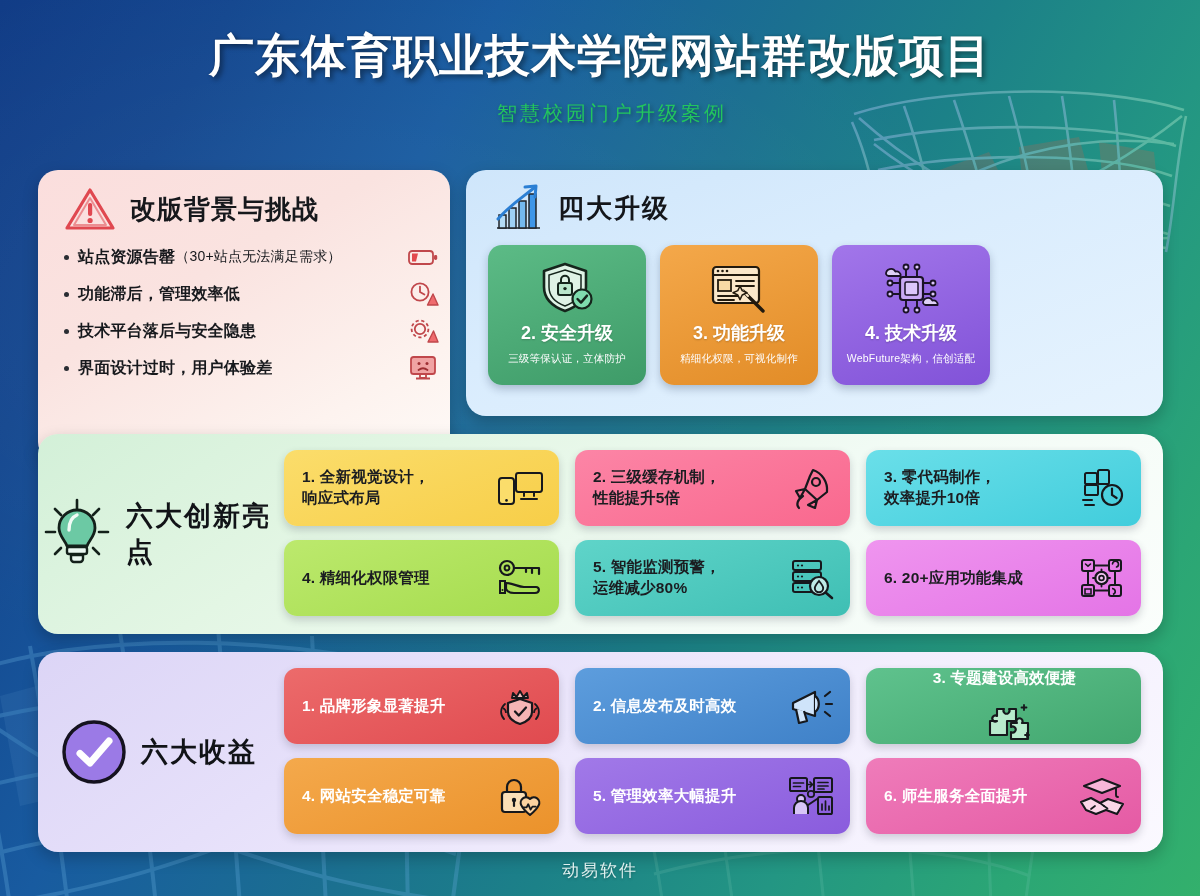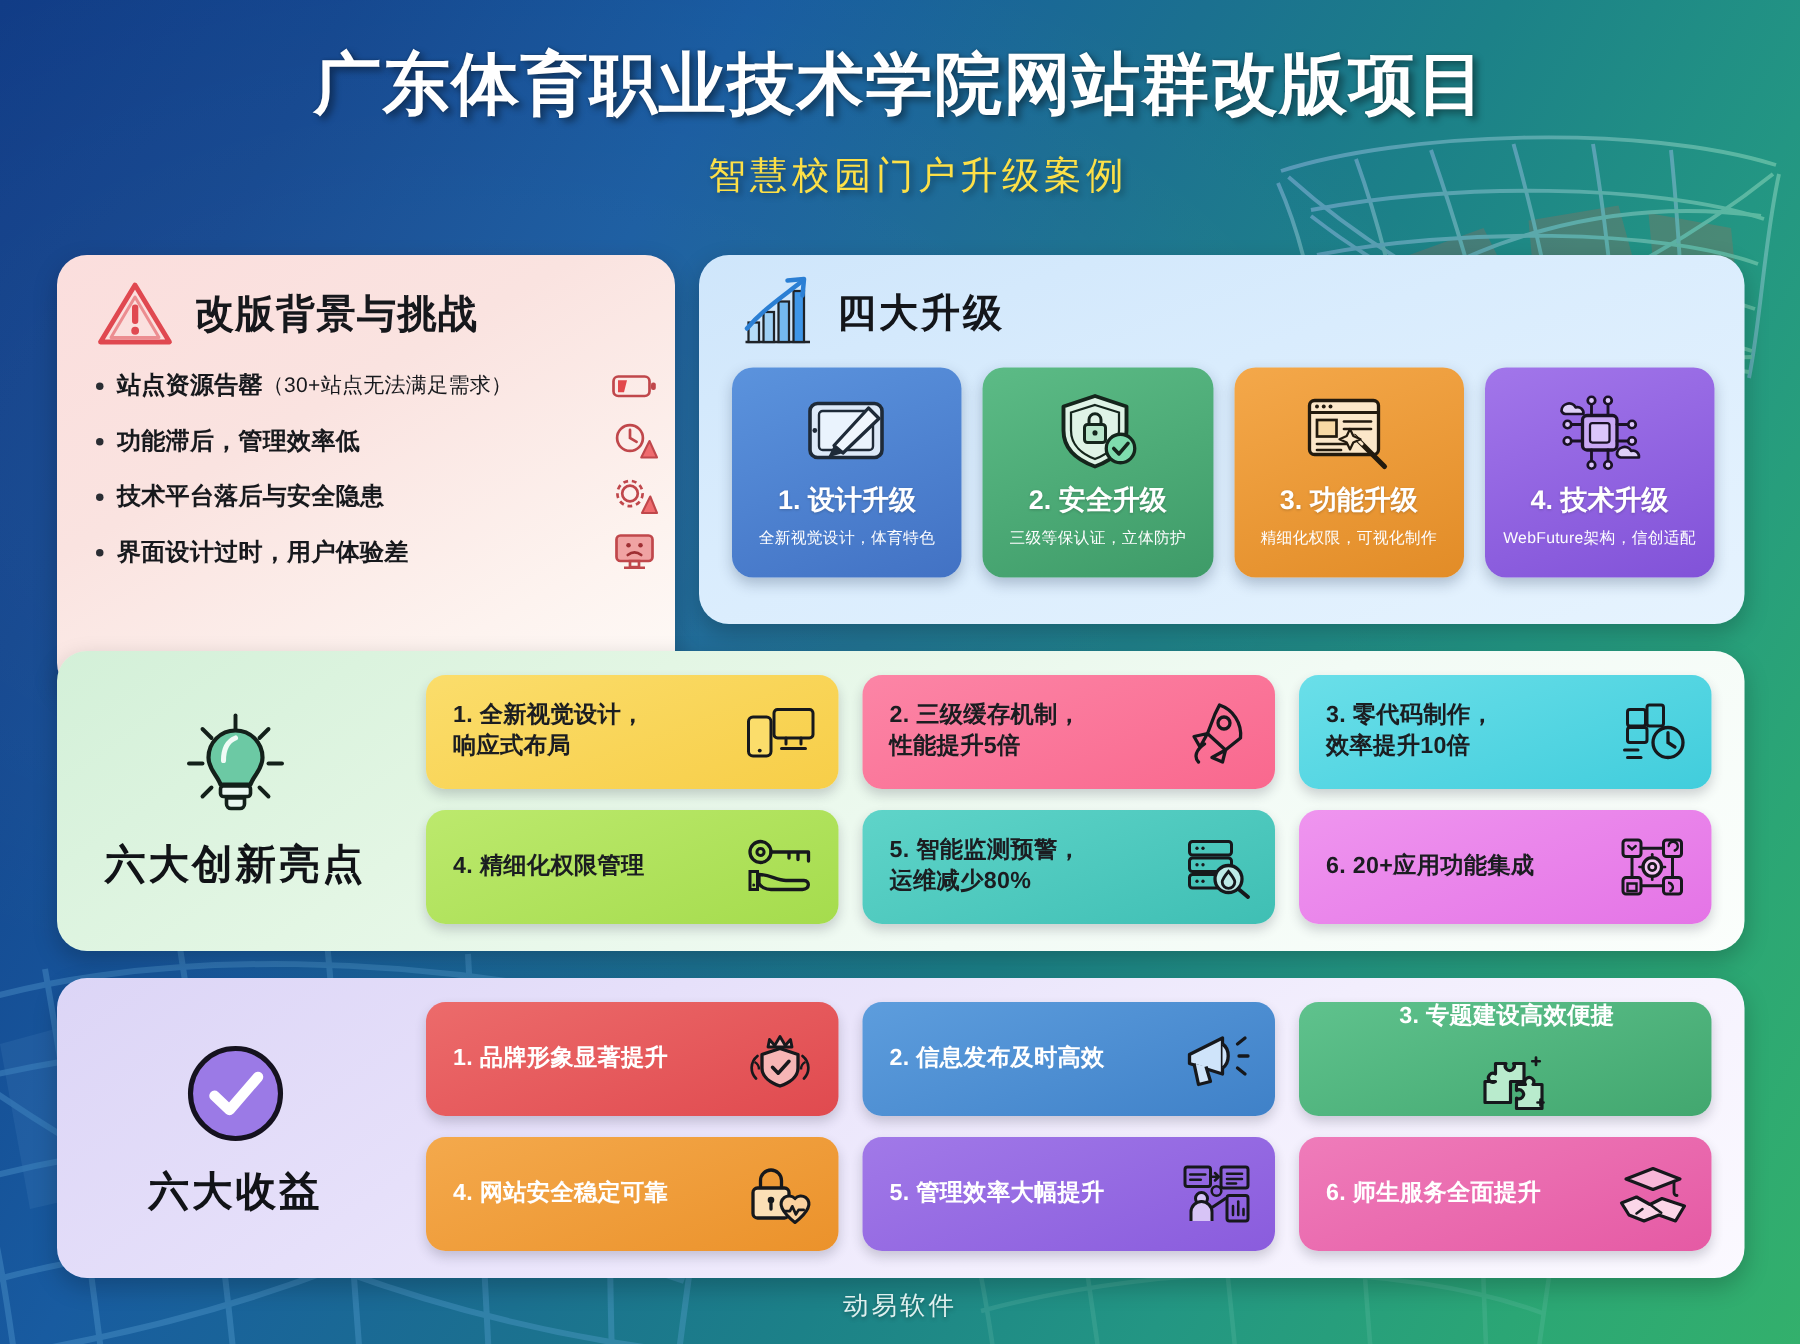--- a/index.html
+++ b/index.html
@@ -40,21 +40,21 @@
 
   
   .header { position: absolute; left: 0; top: 0; width: 1200px; height: 160px; text-align: center; }
   .title {
     margin-top: 26px;
     font-size: 45px; font-weight: 700; color: #ffffff; letter-spacing: 1px;
     text-shadow: 3px 3px 5px rgba(0,0,0,.40), 0 0 2px rgba(0,0,0,.3);
   }
   .subtitle {
     margin-top: 14px;
-    font-size: 25px; font-weight: 400; color: #fde047; letter-spacing: 3px;
+    font-size: 20px; font-weight: 400; color: #22c55e; letter-spacing: 3px;
     text-shadow: 2px 2px 4px rgba(0,0,0,.35);
     padding-left: 24px;
   }
 
   
   .panel { position: absolute; border-radius: 20px; box-shadow: 0 6px 16px rgba(0,0,0,.22); }
 
   
   #panel-challenges {
     left: 38px; top: 170px; width: 412px; height: 292px;
@@ -91,21 +91,21 @@
   #panel-highlights {
     left: 38px; top: 434px; width: 1125px; height: 200px;
     background: linear-gradient(145deg,#d3f0d8 0%, #e3f6e4 30%, #f2fbf5 62%, #fbfefc 100%);
     display: flex; align-items: stretch;
   }
   #panel-benefits {
     left: 38px; top: 652px; width: 1125px; height: 200px;
     background: linear-gradient(145deg,#dcd5f6 0%, #e6e0fa 30%, #f2eefd 62%, #fbf9ff 100%);
     display: flex; align-items: stretch;
   }
-  .sec-left { width: 238px; display: flex; flex-direction: column; align-items: center; justify-content: center; gap: 10px; flex: none; }
+  .sec-left { width: 238px; display: flex; flex-direction: row; align-items: center; justify-content: center; gap: 10px; flex: none; }
   .sec-left .big-ico { height: 74px; display: flex; align-items: center; justify-content: center; }
   .sec-left .sec-title { font-size: 27px; font-weight: 700; color: #111317; letter-spacing: 2px; }
   .sec-grid { flex: 1; display: grid; grid-template-columns: repeat(3, 1fr); grid-template-rows: repeat(2, 1fr);
               gap: 14px 16px; padding: 16px 22px 18px 8px; }
   .chip {
     border-radius: 13px; display: flex; align-items: center; justify-content: space-between;
     padding: 0 16px 0 18px; box-shadow: 0 4px 8px rgba(40,40,60,.20);
   }
   .chip-text { font-size: 15.5px; font-weight: 700; line-height: 1.35; letter-spacing: .2px; }
   .chip-ico { width: 46px; height: 44px; flex: none; display: flex; align-items: center; justify-content: center; margin-left: 8px; }
@@ -282,33 +282,20 @@
           <rect x="37" y="11" width="7" height="34" fill="#3e96e8" stroke="#1f2328" stroke-width="1.5"></rect>
           <path d="M6 36 C16 24 28 16 42 5" fill="none" stroke="#2b7fd4" stroke-width="3" stroke-linecap="round"></path>
           <path d="M33 4 L44 3 L43 14" fill="none" stroke="#2b7fd4" stroke-width="3" stroke-linecap="round" stroke-linejoin="round"></path>
         </svg>
       </span>
       <span class="up-title">四大升级</span>
     </div>
 
     <div class="up-grid">
 
-      <div class="up-card" style="background:linear-gradient(160deg,#5b93dd,#4272c4);">
-        <span class="ic">
-          <svg width="66" height="54" viewBox="0 0 66 54">
-            <rect x="8" y="8" width="48" height="36" rx="5" fill="#dce9f8" stroke="#1e2a38" stroke-width="2.4"></rect>
-            <rect x="14" y="13" width="36" height="26" rx="2.5" fill="#eaf3fd" stroke="#1e2a38" stroke-width="1.6"></rect>
-            <circle cx="11.2" cy="26" r="1.6" fill="#1e2a38"></circle>
-            <path d="M24 36 L47 11 L54 18 L30 41 Z" fill="#f0f6fd" stroke="#1e2a38" stroke-width="2.2" stroke-linejoin="round"></path>
-            <path d="M24 36 L20 44 L30 41 Z" fill="#1e2a38"></path>
-          </svg>
-        </span>
-        <span class="up-name">1. 设计升级</span>
-        <span class="up-desc">全新视觉设计，体育特色</span>
-      </div>
 
       <div class="up-card" style="background:linear-gradient(160deg,#5cbb86,#3e9b68);">
         <span class="ic">
           <svg width="62" height="56" viewBox="0 0 62 56">
             <path d="M29 4 L50 11 V27 C50 40 40 47 29 51 C18 47 8 40 8 27 V11 Z" fill="#dff3e6" stroke="#15251c" stroke-width="2.6" stroke-linejoin="round"></path>
             <path d="M29 10 L45 15 V27 C45 37 37 43 29 46 C21 43 13 37 13 27 V15 Z" fill="none" stroke="#15251c" stroke-width="1.5"></path>
             <rect x="22" y="23" width="14" height="12" rx="2" fill="#b9e6cb" stroke="#15251c" stroke-width="2"></rect>
             <path d="M25 23 v-3.2 a4 4 0 0 1 8 0 V23" fill="none" stroke="#15251c" stroke-width="2"></path>
             <circle cx="29" cy="28.6" r="1.7" fill="#15251c"></circle>
             <circle cx="46" cy="39" r="9.5" fill="#7fdcae" stroke="#15251c" stroke-width="2.2"></circle>

